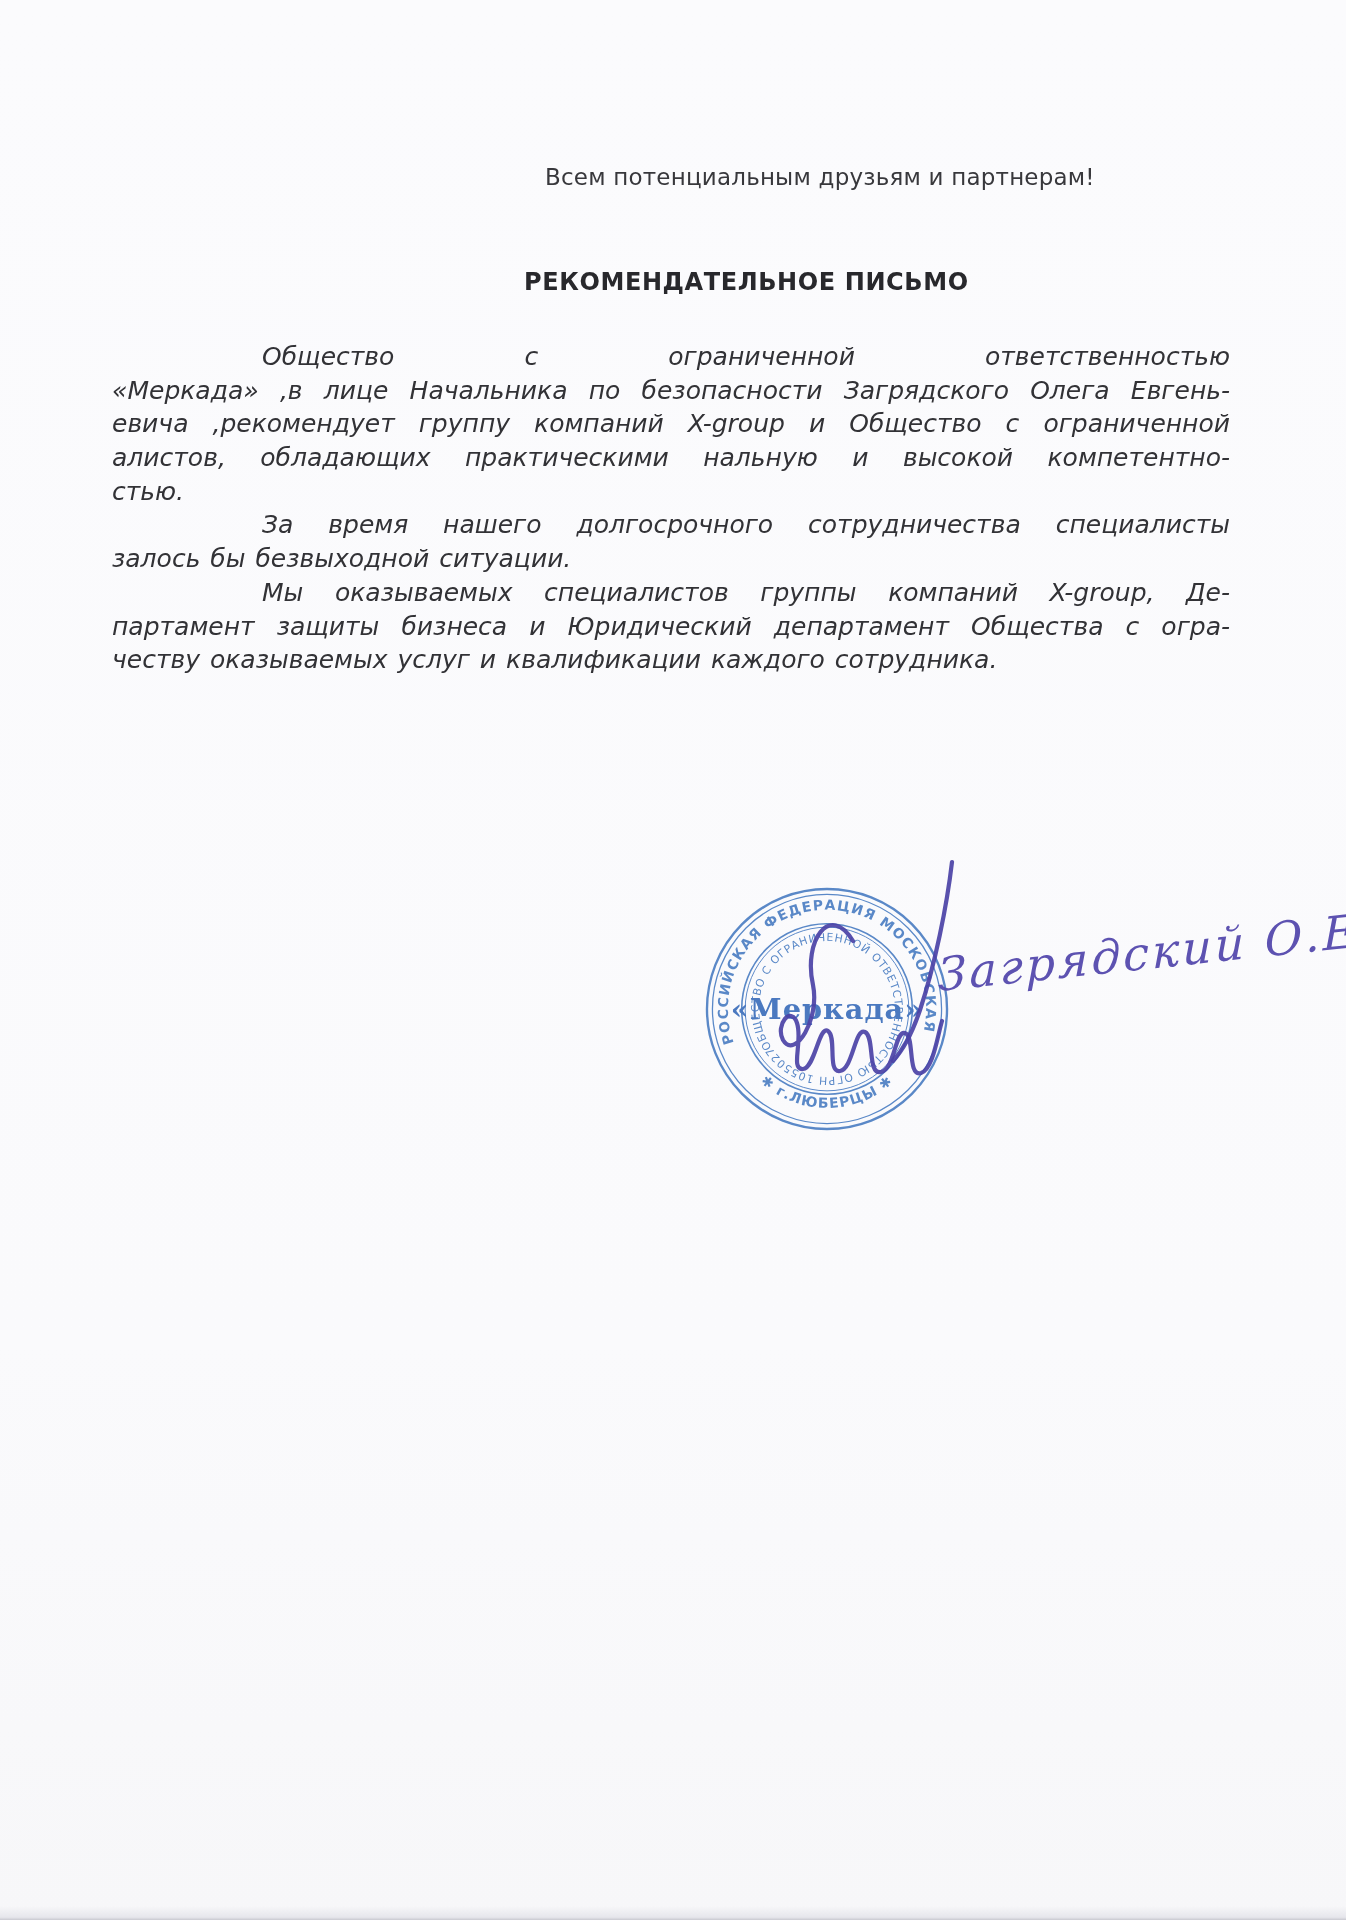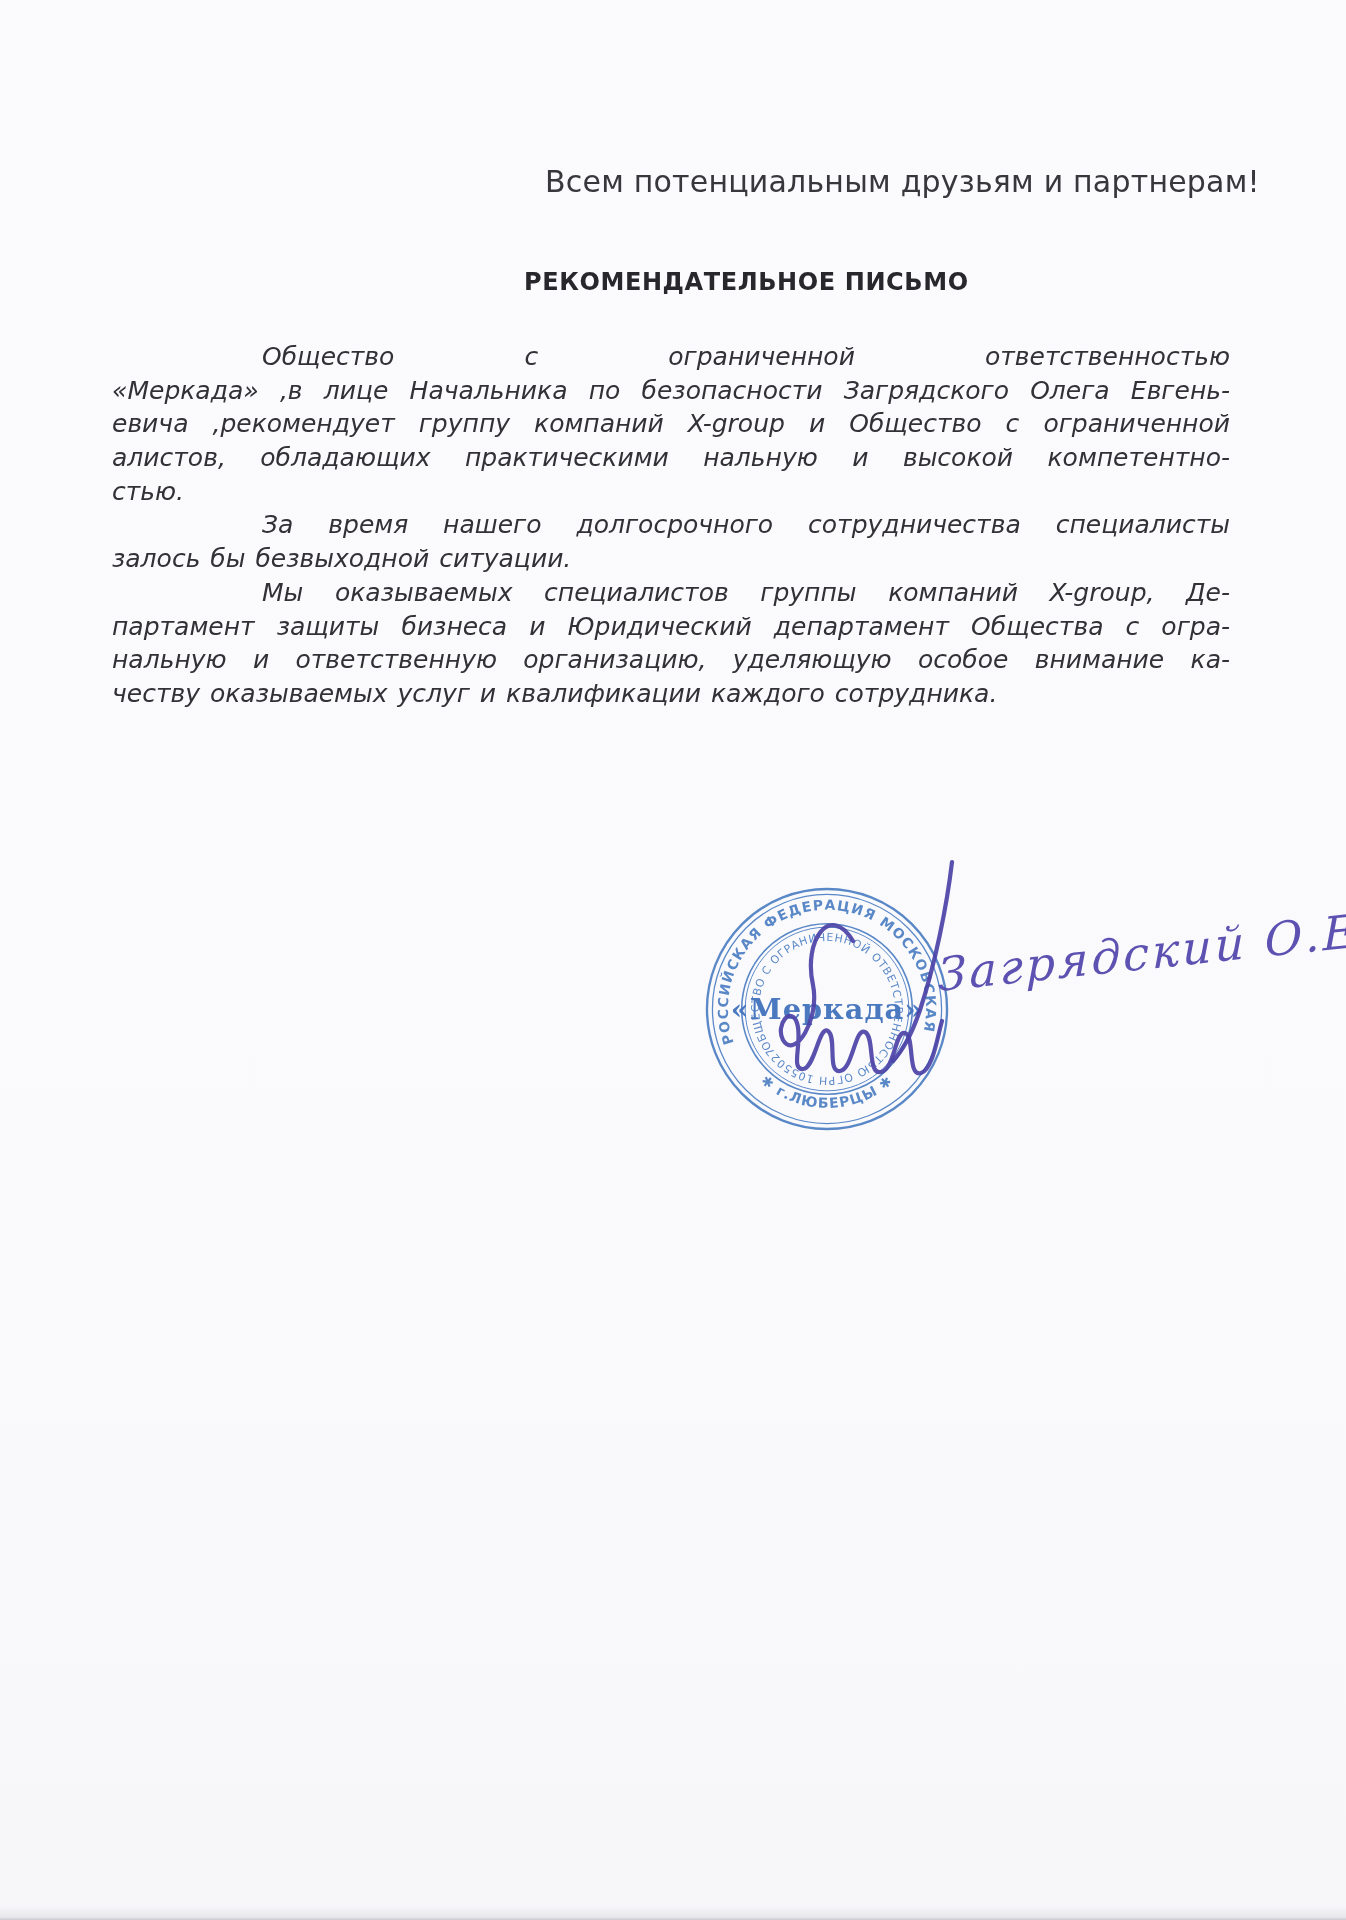--- a/index.html
+++ b/index.html
@@ -10,21 +10,21 @@
     overflow:hidden;
   }
   .paper{
     position:relative;
     width:1346px;height:1920px;
     background:linear-gradient(180deg,#fbfbfd 0%,#fafafc 70%,#f7f7f9 100%);
     overflow:hidden;
   }
   .salutation{
     position:absolute;left:545px;top:164px;
-    font-size:30px;color:#38383c;letter-spacing:.2px;
+    font-size:23px;color:#38383c;letter-spacing:.2px;
     white-space:nowrap;
   }
   .title{
     position:absolute;left:524px;top:268px;
     font-size:24px;font-weight:bold;color:#28282c;
     letter-spacing:.6px;white-space:nowrap;
   }
   .body-text{
     position:absolute;left:112px;top:340px;width:1118px;
     font-size:25px;color:#323236;font-style:italic;
@@ -95,21 +95,20 @@
         <div class="line">алистов, обладающих практическими нальную и высокой компетентно-</div>
         <div class="line final">стью.</div>
       </div>
     <div class="paragraph">
         <div class="line first">За время нашего долгосрочного сотрудничества специалисты</div>
         <div class="line final">залось бы безвыходной ситуации.</div>
       </div>
     <div class="paragraph">
         <div class="line first">Мы оказываемых специалистов группы компаний X-group, Де-</div>
         <div class="line">партамент защиты бизнеса и Юридический департамент Общества с огра-</div>
-        <div class="line">нальную и ответственную организацию, уделяющую особое внимание ка-</div>
         <div class="line final">честву оказываемых услуг и квалификации каждого сотрудника.</div>
       </div>
   </div>
 
   <div class="stamp-wrap">
     <svg viewBox="0 0 248 248" xmlns="http://www.w3.org/2000/svg">
       <defs>
         <path id="arcTop" d="M 30 158 A 100 100 0 1 1 218 158"></path>
         <path id="arcBottom" d="M 33.4 166 A 100 100 0 0 0 214.6 166"></path>
         <path id="arcInner" d="M 68.3 163 A 68 68 0 1 1 179.7 85 A 68 68 0 1 1 68.3 163"></path>

